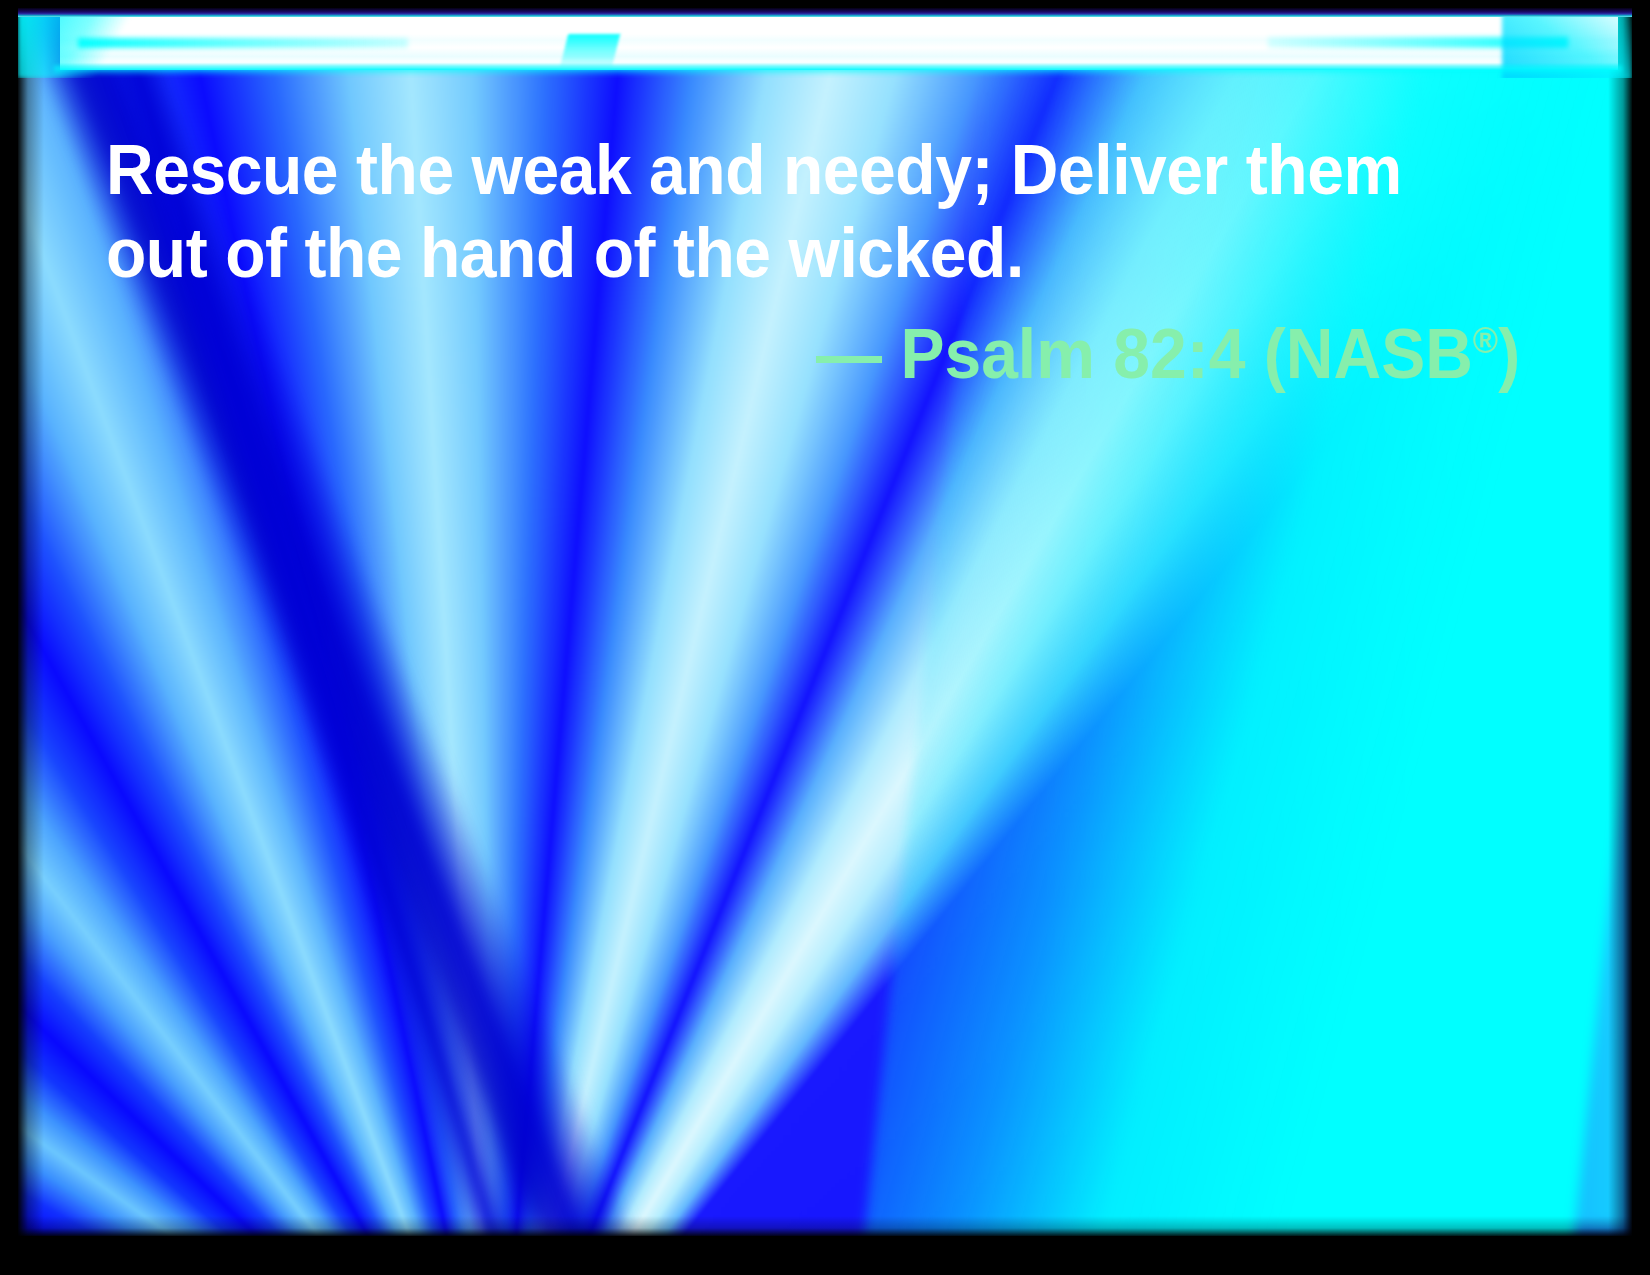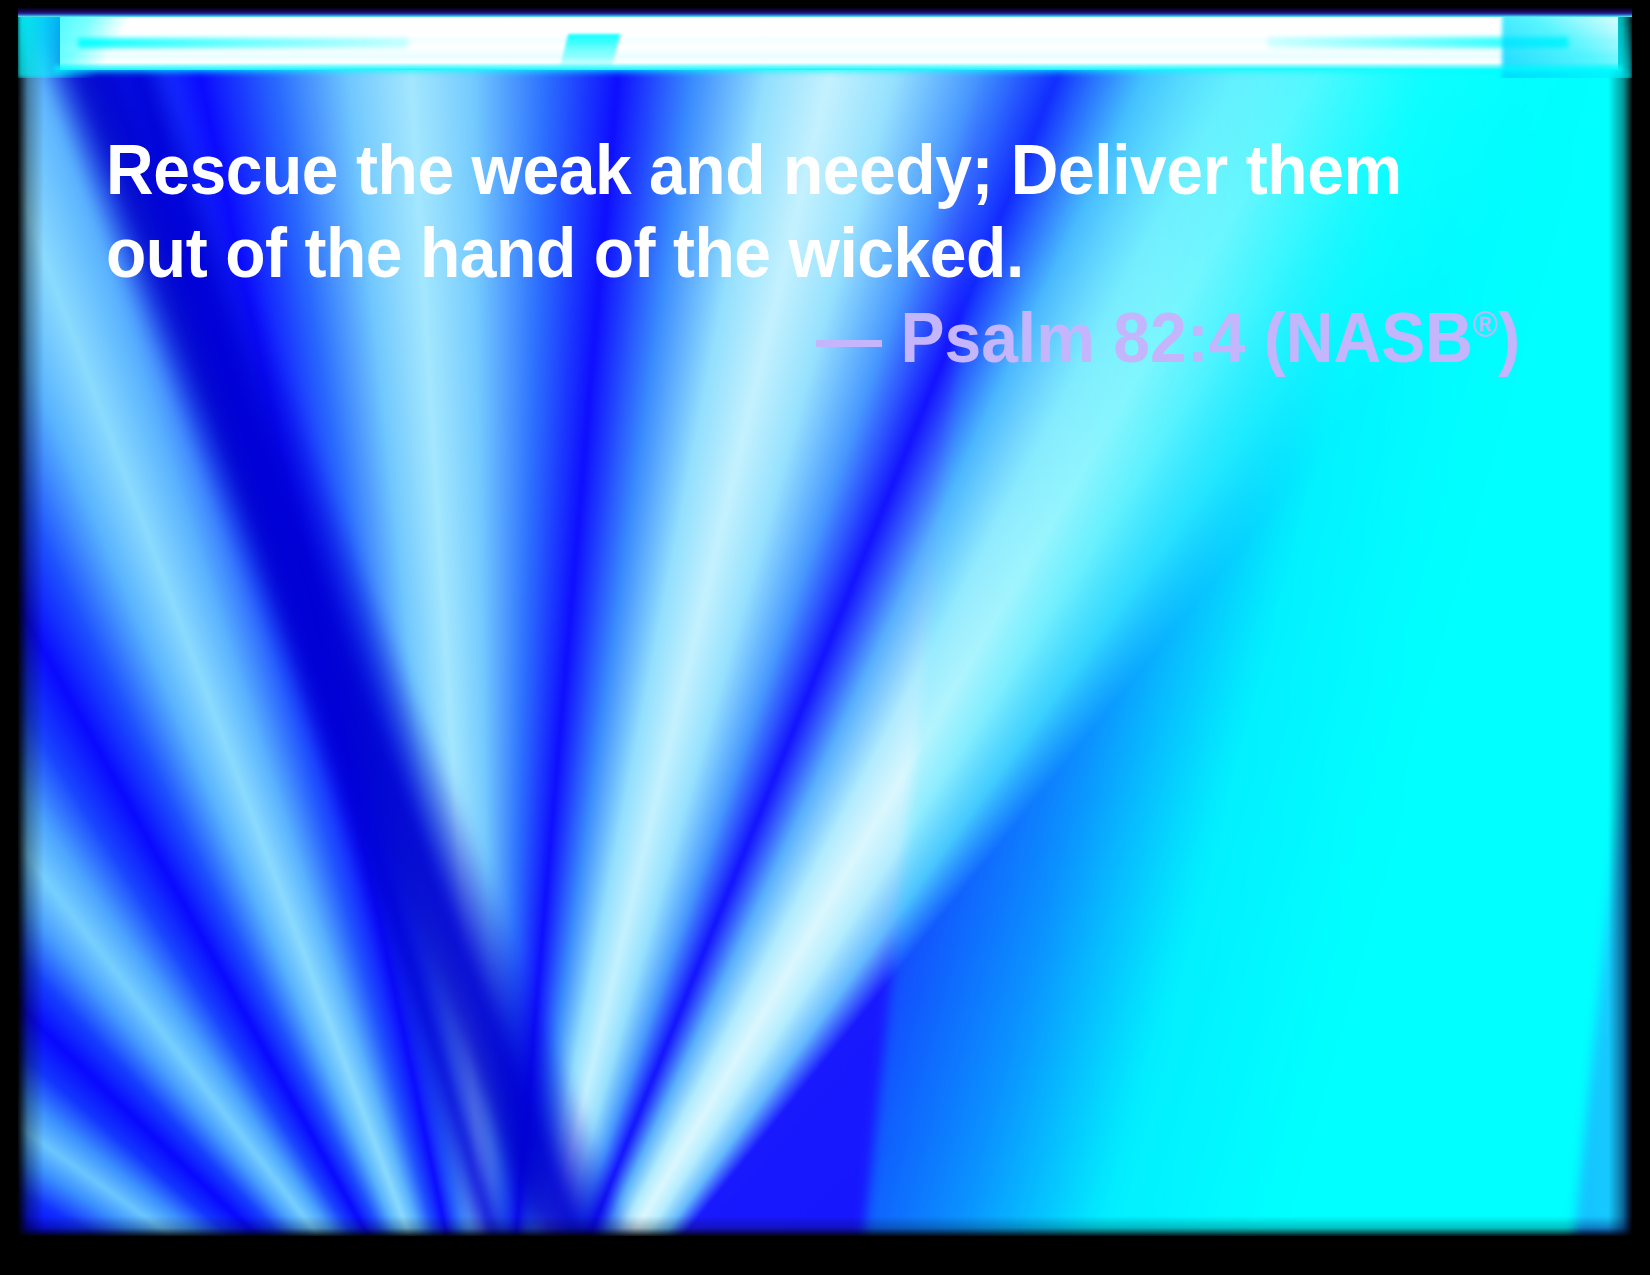--- a/index.html
+++ b/index.html
@@ -326,27 +326,27 @@
     font-weight: bold;
     font-size: 71px;
     line-height: 83px;
     letter-spacing: -0.5px;
     white-space: pre;
     color: #ffffff;
     transform: scaleX(0.93);
     transform-origin: left center;
   }
   .attribution {
-    margin-top: 2px;
+    margin-top: 18px;
     text-align: right;
     font-family: "Liberation Sans", sans-serif;
     font-weight: bold;
     font-size: 71px;
     line-height: 83px;
-    color: #c4b5fd;
+    color: #86efac;
     white-space: nowrap;
     padding-right: 6px;
   }
   .attribution .inner {
     display: inline-block;
     transform: scaleX(0.93);
     transform-origin: right center;
   }
   .attribution sup {
     font-size: 0.52em;

